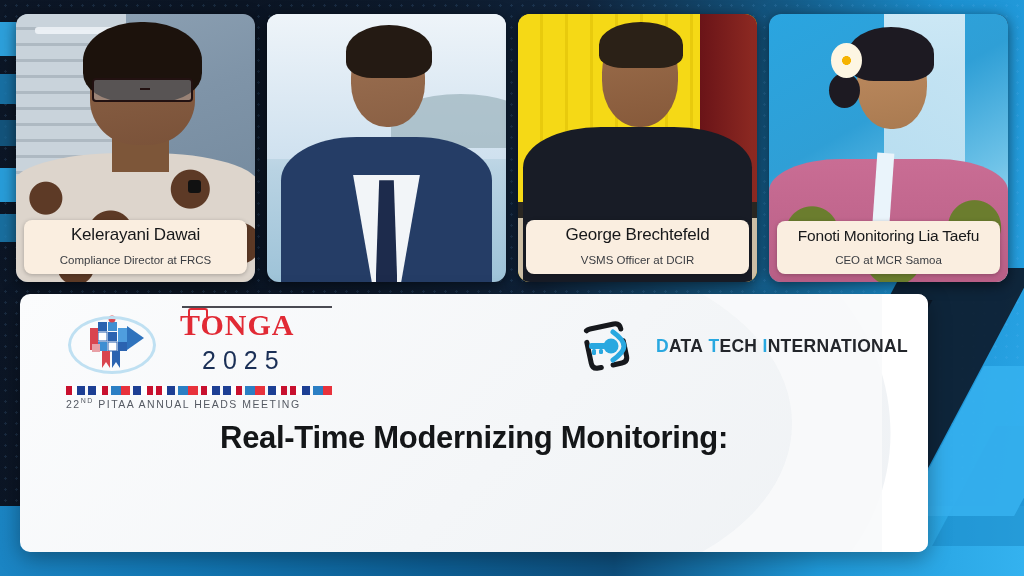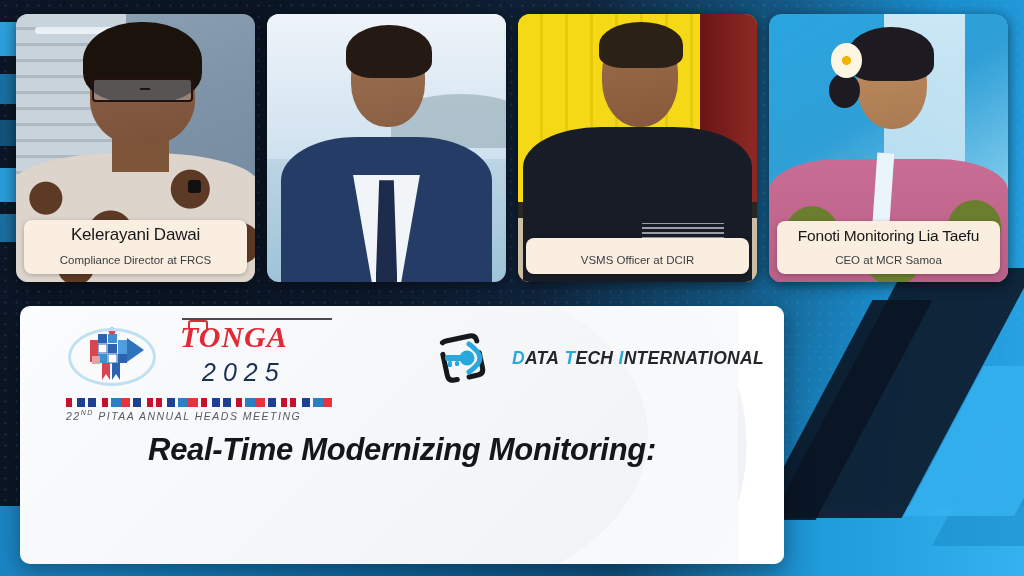--- a/index.html
+++ b/index.html
@@ -183,27 +183,26 @@
     letter-spacing:-.2px; line-height:1.1; white-space:nowrap;
   }
   .prole {
     font-size:11.5px; color:#3a3d42; margin-top:10px; line-height:1.1;
     white-space:nowrap;
   }
   .card:nth-child(4) .pname { font-size:15.5px; }
 
   
   #panel {
-    position:absolute; left:20px; top:306px;
-    width:764px; height:258px;
+    position:absolute; left:20px; top:294px;
+    width:908px; height:258px;
     background:linear-gradient(135deg,#fbfcfd 0%,#f4f6f8 55%,#eef1f4 100%);
     border-radius:10px;
     box-shadow:0 6px 22px rgba(0,0,0,.35);
     overflow:hidden;
-    font-style:italic;
   }
   
   #swoosh {
     position:absolute; right:-40px; top:-30px;
     width:300px; height:330px;
     border-radius:50% 0 0 50%;
     background:#ffffff; opacity:.95;
     clip-path:path("M 300 0 L 300 330 L 140 330 C 250 250, 250 90, 140 0 Z");
   }
   #swoosh2 {
@@ -338,20 +337,21 @@
         <div class="yellow"></div>
           <div class="curtain"></div>
         <div class="floor"></div>
           <div class="floor2"></div>
         <div class="shirt"></div>
           <div class="logotxt"></div>
         <div class="face"></div>
           <div class="hair"></div>
       </div>
       <div class="plate">
+        <div class="pname">George Brechtefeld</div>
         <div class="prole">VSMS Officer at DCIR</div>
       </div>
     </div>
 
     <div class="card">
       <div class="photo p4">
         <div class="panel"></div>
         <div class="dress"></div>
           <div class="lanyard"></div>
         <div class="face"></div>

